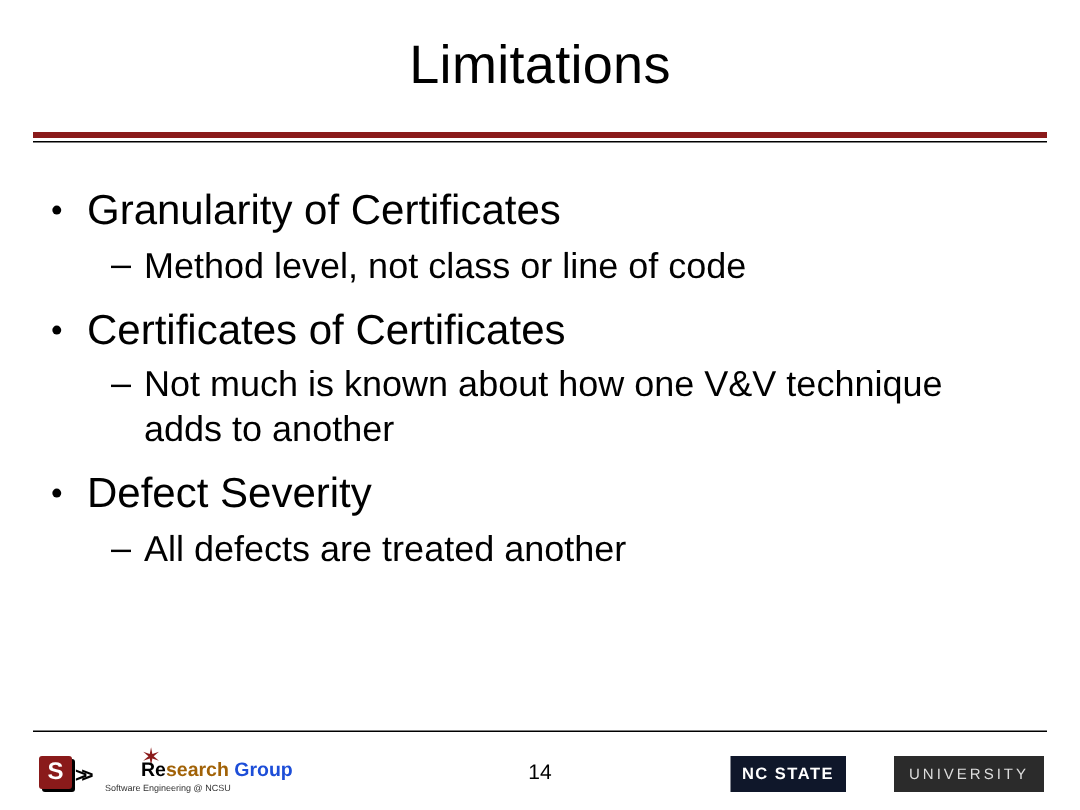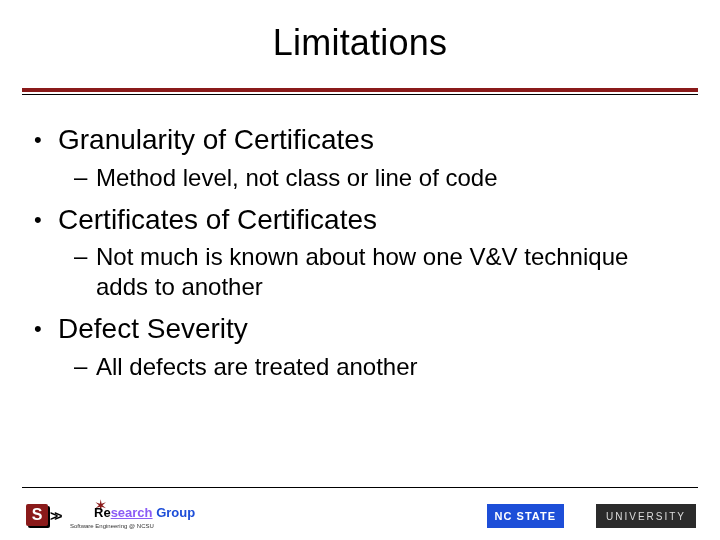--- a/index.html
+++ b/index.html
@@ -133,21 +133,21 @@
   }
   .lg-text {
     position: absolute;
     left: 44px;
     bottom: 10px;
     font-size: 13px;
     font-weight: bold;
     white-space: nowrap;
   }
   .lg-re { color: #000; margin-left: 24px; }
-  .lg-search { color: #8b5cf6; text-decoration: underline; }
+  .lg-search { color: #a16207; }
   .lg-group { color: #1d4ed8; }
   .lg-sub {
     position: absolute;
     left: 44px;
     bottom: 1px;
     font-size: 6px;
     color: #333;
     white-space: nowrap;
   }
 
@@ -155,21 +155,21 @@
   .logo-right {
     position: absolute;
     right: 24px;
     bottom: 12px;
     height: 24px;
     display: flex;
     align-items: stretch;
     font-family: Arial, sans-serif;
   }
   .nc-red {
-    background: #1d4ed8;
+    background: #0f172a;
     color: #fff;
     font-weight: bold;
     font-size: 11px;
     letter-spacing: 1px;
     padding: 0 8px;
     display: flex;
     align-items: center;
     text-align: center;
   }
   .nc-dark {
@@ -218,20 +218,21 @@
     <div class="b2">
       <span class="dash">–</span>
       <span class="txt">All defects are treated another</span>
     </div>
 
   </div>
 
   <div class="footer-rule"></div>
 
   <div class="footer">
+    <div class="pagenum">14</div>
 
     <div class="logo-left">
       <div class="lg-s">S</div>
       <div class="lg-chev">&gt;&gt;</div>
       <div class="lg-flame">✶</div>
       <div class="lg-text">
         <span class="lg-re">Re</span><span class="lg-search">search</span><span class="lg-group"> Group</span>
       </div>
       <div class="lg-sub">Software Engineering @ NCSU</div>
     </div>

